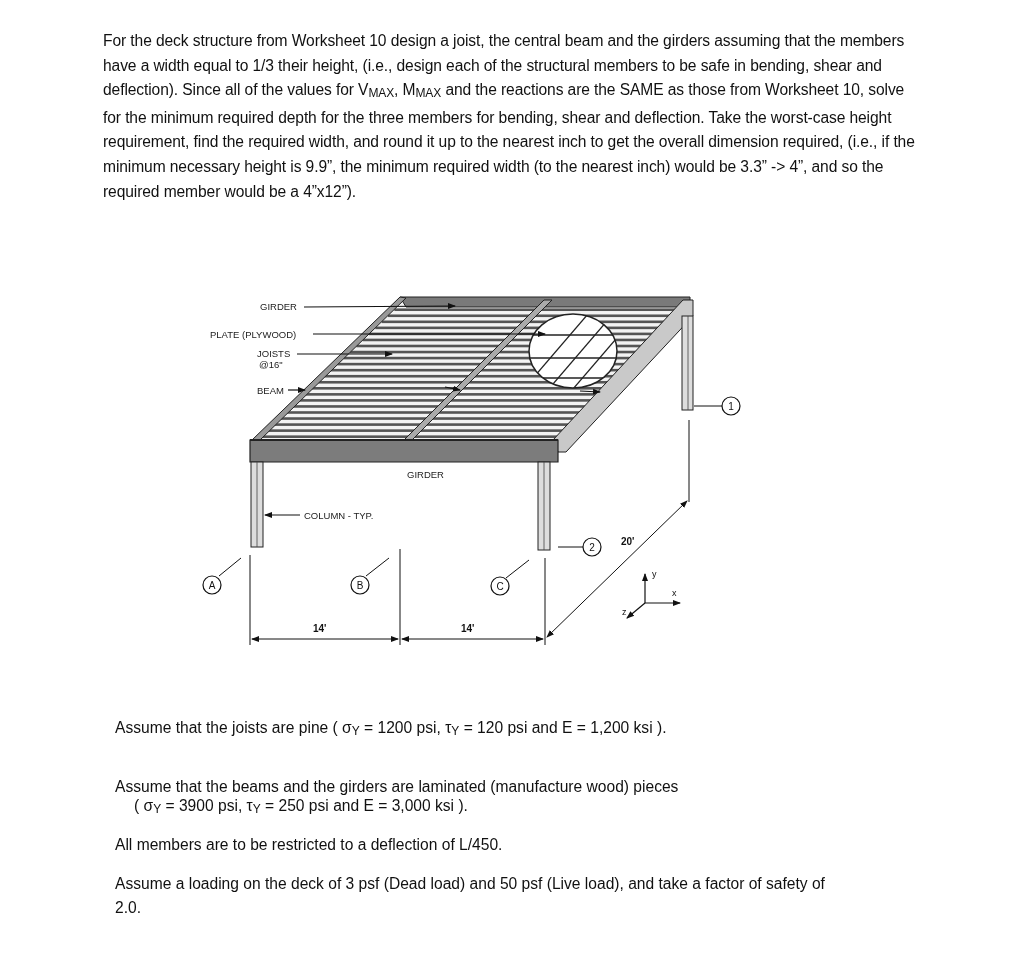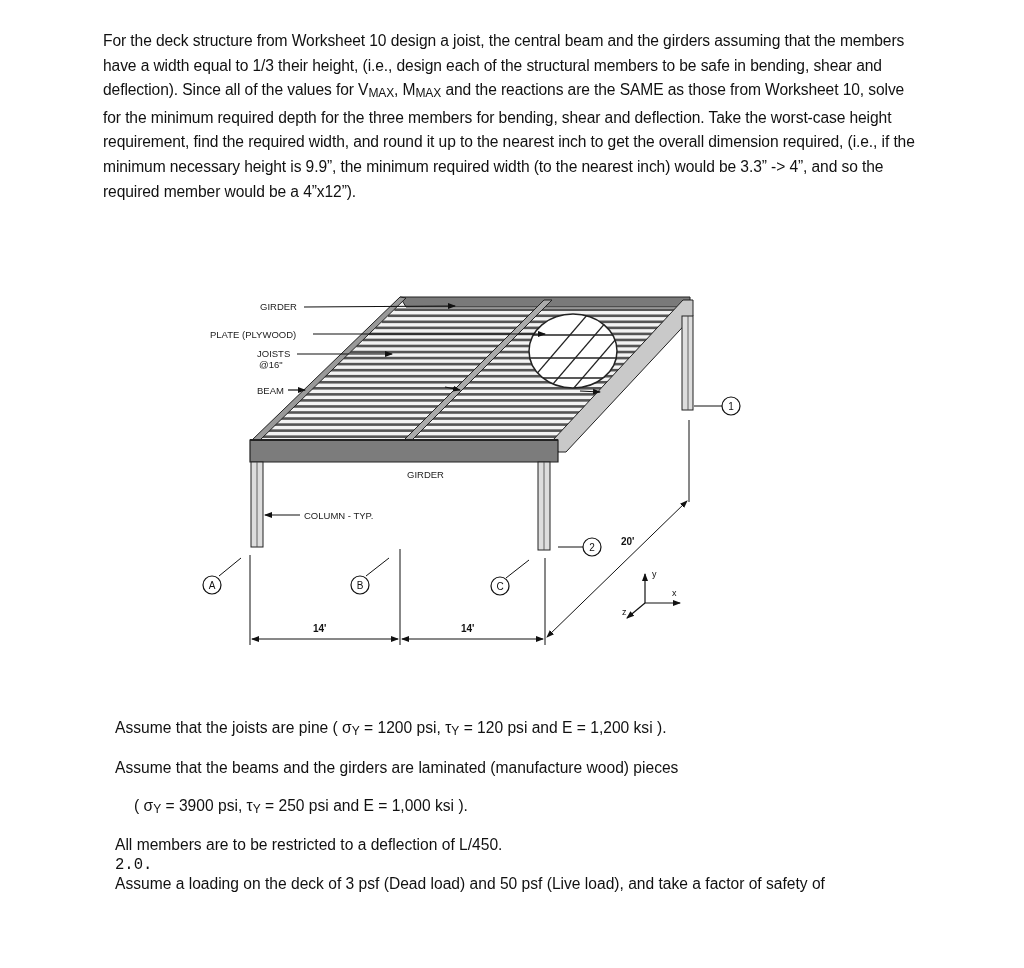--- a/index.html
+++ b/index.html
@@ -147,19 +147,19 @@
     <line x1="645" y1="603" x2="627" y2="618" stroke="#111" stroke-width="1.2" marker-end="url(#arr)"></line>
   </g>
   <text x="652" y="577" font-size="9" fill="#111">y</text>
   <text x="672" y="596" font-size="9" fill="#111">x</text>
   <text x="622" y="615" font-size="9" fill="#111">z</text>
 </svg>
 
 <div class="line" style="top:719px;">
   <span>Assume that the joists are pine ( σ</span><span class="sub">Y</span><span> = 1200 psi, τ</span><span class="sub">Y</span><span> = 120 psi and E = 1,200 ksi ).</span>
 </div>
-<div class="line" style="top:759px;text-align:right;">Assume that the beams and the girders are laminated (manufacture wood) pieces</div>
+<div class="line" style="top:778px;text-align:right;">Assume that the beams and the girders are laminated (manufacture wood) pieces</div>
 <div class="line" style="top:797px; left:122px;">
-  <span>( σ</span><span class="sub">Y</span><span> = 3900 psi, τ</span><span class="sub">Y</span><span> = 250 psi and E = 1,000 ksi ).</span>
+  <span>( σ</span><span class="sub">Y</span><span> = 3900 psi, τ</span><span class="sub">Y</span><span> = 250 psi and E = 3,000 ksi ).</span>
 </div>
 <div class="line" style="top:836px;">All members are to be restricted to a deflection of L/450.</div>
 <div class="line" style="top:875px;">Assume a loading on the deck of 3 psf (Dead load) and 50 psf (Live load), and take a factor of safety of</div>
-<div class="line" style="top:856px;font-family:Liberation Mono, monospace;">2.0.</div>
+<div class="line" style="top:899px;">2.0.</div>
 
 </body></html>

